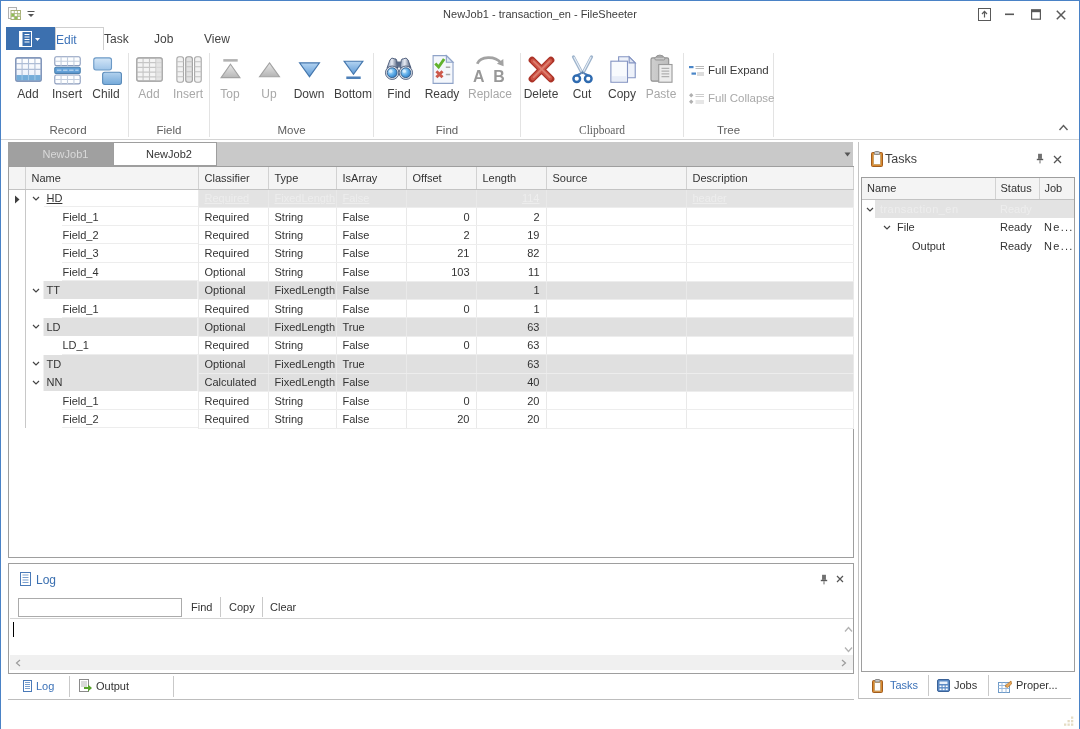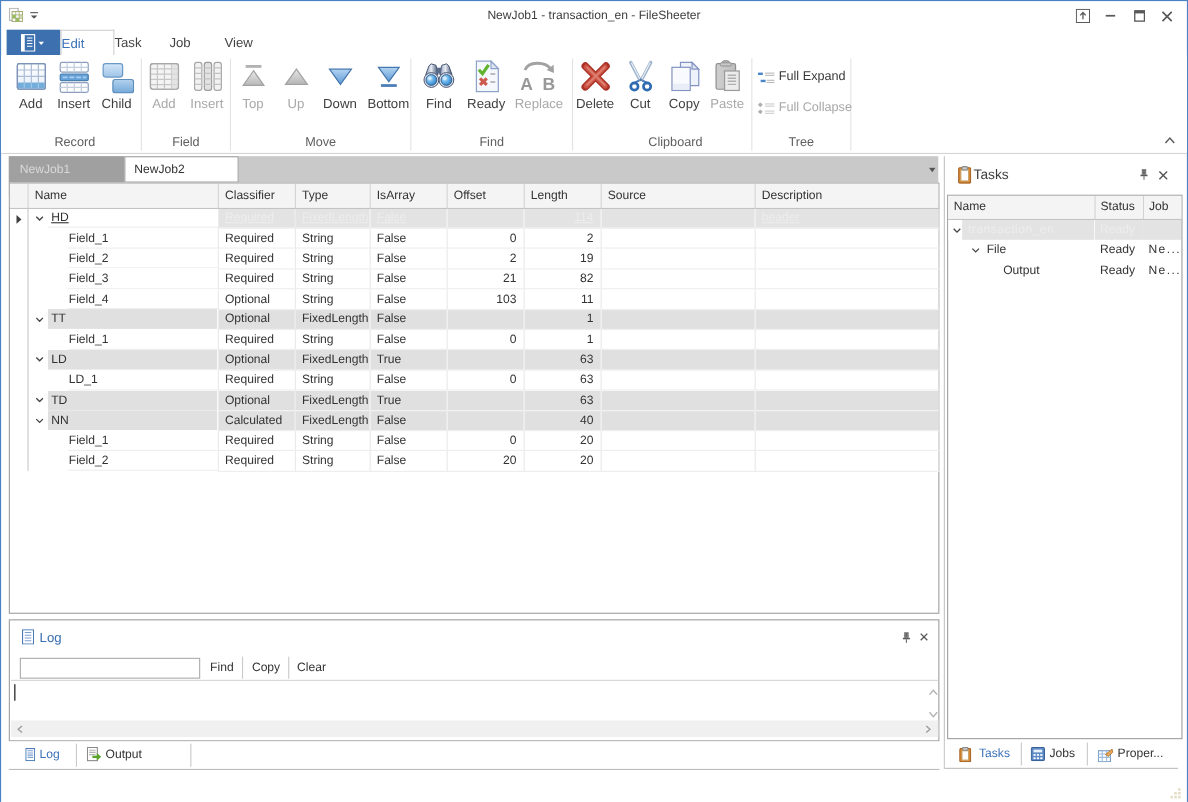--- a/index.html
+++ b/index.html
@@ -20,21 +20,21 @@
 
 #ribbon { position:absolute; left:1px; top:50px; width:1078px; height:90px; background:#fff; border-bottom:1px solid #d4d4d4; }
 .gsep { position:absolute; top:3px; width:1px; height:84px; background:#e3e3e3; }
 .gcap { position:absolute; top:73px; height:14px; line-height:14px; color:#5e5e5e; font-size:11.5px; text-align:center; }
 .ric { position:absolute; top:4px; width:36px; height:34px; text-align:center; }
 .ric svg { display:inline-block; }
 .rlab { position:absolute; top:38px; height:13px; line-height:13px; font-size:12px; color:#3f3f3f; text-align:center; white-space:nowrap; }
 .dis { color:#a8a8a8; }
 
 
-#tabstrip { position:absolute; left:8px; top:142px; width:845px; height:36px; background:#c9c9c9; }
+#tabstrip { position:absolute; left:8px; top:142px; width:845px; height:36px; background:#c9c9c9;text-align:center; }
 #doctab1 { position:absolute; left:0px; top:0px; width:105px; height:24px; background:#a0a0a0; color:#d9d9d9; line-height:24px; padding-left:10px; font-size:11px; }
 #doctab2 { position:absolute; left:105px; top:0px; width:104px; height:24px; background:#fff; border:1px solid #9e9e9e; color:#333; line-height:22px; padding-left:8px; font-size:11px; }
 
 
 #grid { position:absolute; left:8px; top:166px; width:846px; height:392px; background:#fff; border:1px solid #9e9e9e; }
 #gtable { border-collapse:collapse; table-layout:fixed; width:844px; font-size:11px; }
 #gtable col.c0{width:16px} #gtable col.c1{width:173px} #gtable col.c2{width:70px}
 #gtable col.c3{width:68px} #gtable col.c4{width:70px} #gtable col.c5{width:70px}
 #gtable col.c6{width:70px} #gtable col.c7{width:140px} #gtable col.c8{width:167px}
 #gtable th { height:22px; background:#f4f4f4; border-right:1px solid #d2d2d2; border-bottom:1px solid #c3c3c3; font-weight:normal; text-align:left; padding-left:6px; color:#333; font-size:11px; }
@@ -138,21 +138,21 @@
   <div class="gsep" style="left:127px"></div>
   <div class="gsep" style="left:208px"></div>
   <div class="gsep" style="left:372px"></div>
   <div class="gsep" style="left:519px"></div>
   <div class="gsep" style="left:682px"></div>
   <div class="gsep" style="left:772px"></div>
   <div class="gcap" style="left:17px;width:100px;">Record</div>
   <div class="gcap" style="left:128px;width:80px;">Field</div>
   <div class="gcap" style="left:209px;width:163px;">Move</div>
   <div class="gcap" style="left:373px;width:146px;">Find</div>
-  <div class="gcap" style="left:532px;width:162px;">Clipboard</div>
+  <div class="gcap" style="left:520px;width:162px;font-family:Liberation Serif, serif;">Clipboard</div>
   <div class="gcap" style="left:683px;width:89px;">Tree</div>
 
   <div class="ric" style="left:9px"><svg width="31" height="31" viewBox="0 0 28 28">
     <defs>
             <linearGradient id="gAdd" x1="0" y1="0" x2="0" y2="1">
               <stop offset="0" stop-color="#ffffff"></stop>
               <stop offset="1" stop-color="#e6eefa"></stop>
             </linearGradient>
           </defs>
     <rect x="2.5" y="3.5" width="23" height="21" rx="1.5" fill="url(#gAdd)" stroke="#7e93b8"></rect>

